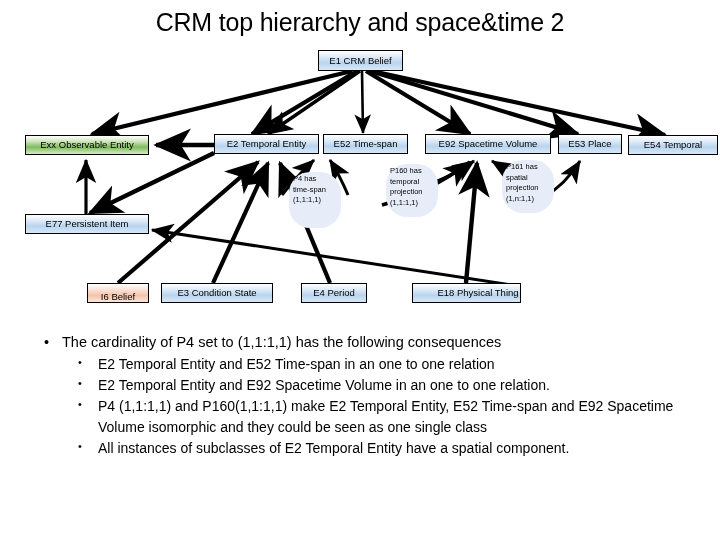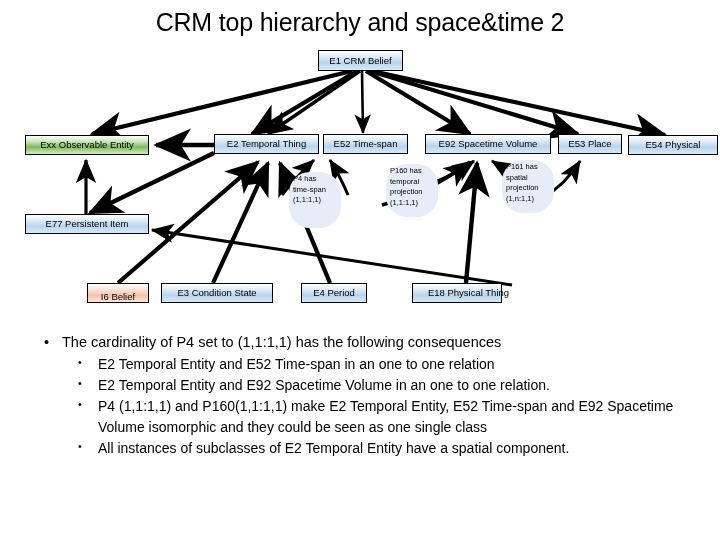--- a/index.html
+++ b/index.html
@@ -172,56 +172,56 @@
 
   <div class="node blue" style="left:318px; top:50px; width:85px; height:21px;">
     <span>E1 CRM Belief</span>
   </div>
 
   <div class="node green" style="left:25px; top:135px; width:124px; height:20px;">
     <span>Exx Observable Entity</span>
   </div>
 
   <div class="node blue" style="left:214px; top:134px; width:105px; height:20px;">
-    <span>E2 Temporal Thing</span>
+    <span>E2 Temporal Entity</span>
   </div>
 
   <div class="node blue" style="left:323px; top:134px; width:85px; height:20px;">
     <span>E52 Time-span</span>
   </div>
 
   <div class="node blue" style="left:425px; top:134px; width:126px; height:20px;">
     <span>E92 Spacetime Volume</span>
   </div>
 
   <div class="node blue" style="left:558px; top:134px; width:64px; height:20px;">
     <span>E53 Place</span>
   </div>
 
   <div class="node blue" style="left:628px; top:135px; width:90px; height:20px;">
-    <span>E54 Physical</span>
+    <span>E54 Temporal</span>
   </div>
 
   <div class="node blue" style="left:25px; top:214px; width:124px; height:20px;">
     <span>E77 Persistent Item</span>
   </div>
 
   <div class="node salmon" style="left:87px; top:283px; width:62px; height:20px;">
     <span>I6 Belief</span>
   </div>
 
   <div class="node blue" style="left:161px; top:283px; width:112px; height:20px;">
     <span>E3 Condition State</span>
   </div>
 
   <div class="node blue" style="left:301px; top:283px; width:66px; height:20px;">
     <span>E4 Period</span>
   </div>
 
-  <div class="node blue" style="left:412px; top:283px; width:90px; height:20px;padding-left:23px;">
+  <div class="node blue" style="left:412px; top:283px; width:109px; height:20px;padding-left:23px;">
     <span>E18 Physical Thing</span>
   </div>
 
   <div class="prop" style="left:289px; top:172px; width:52px; height:56px;">
     <div>P4 has</div>
     <div>time-span</div>
     <div>(1,1:1,1)</div>
   </div>
 
   <div class="prop" style="left:386px; top:164px; width:52px; height:53px;">

